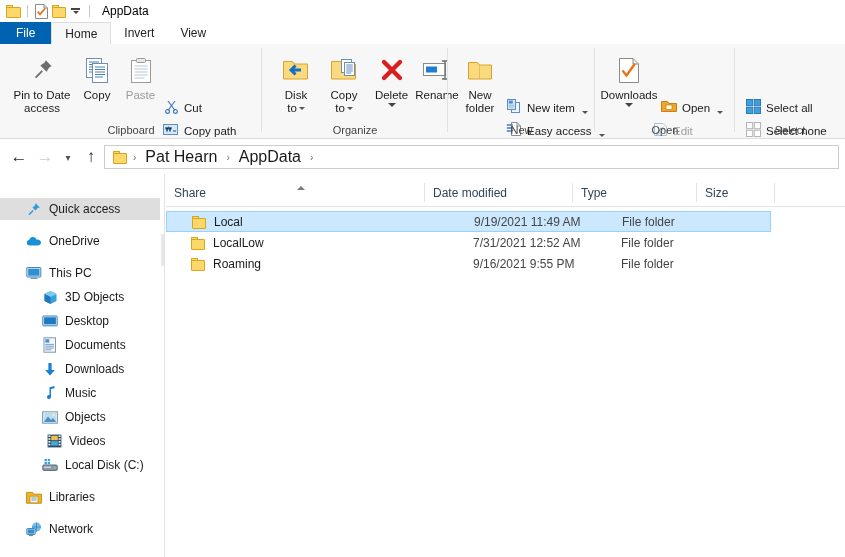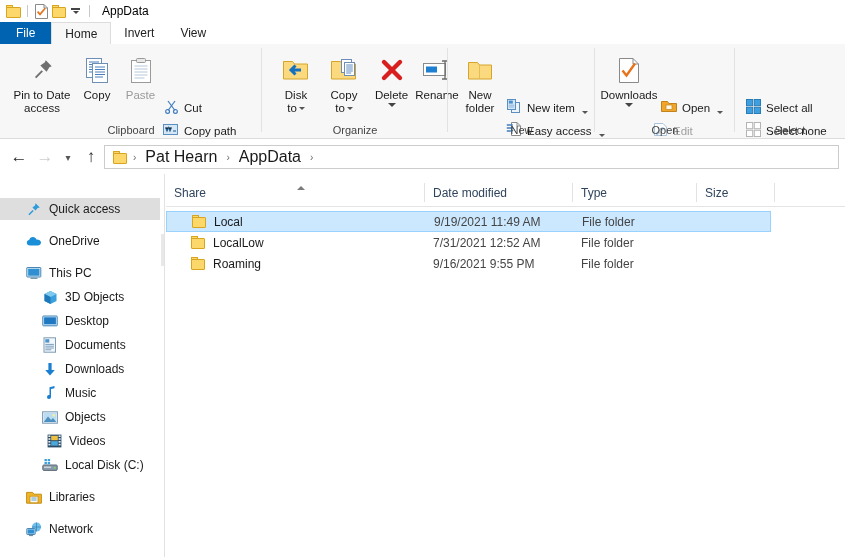--- a/index.html
+++ b/index.html
@@ -188,25 +188,25 @@
     position: absolute; left: 0; top: 32px; width: 679px; height: 1px; background: #e4e4e4;
   }
   .row {
     position: absolute; left: 0; width: 605px; height: 21px;
     display: flex; align-items: center;
   }
   .row.selected {
     background: #cce8ff; border: 1px solid #99d1ff;
   }
   .cell-name {
-    position: absolute; left: 8px; display: flex; align-items: flex-start; gap: 8px;
+    position: absolute; left: 8px; display: flex; align-items: flex-end; gap: 8px;
     font-size: 12px; color: #1a1a1a; padding-left: 17px;
   }
   .cell {
-    position: absolute; font-size: 12px; color: #444; white-space: nowrap;
+    position: absolute; font-size: 12px; color: #444; white-space: nowrap; margin-left: 40px;
   }
 </style>
 </head>
 <body>
 
 <div class="titlebar">
   <div class="qat">
 
     <div class="qat-btn">
       <div class="folder" style="width:15px;height:13px;">

